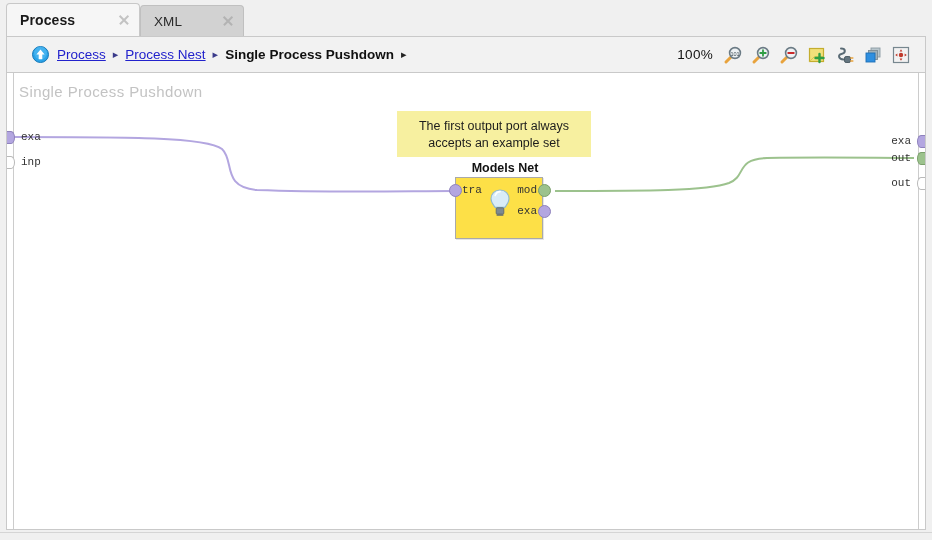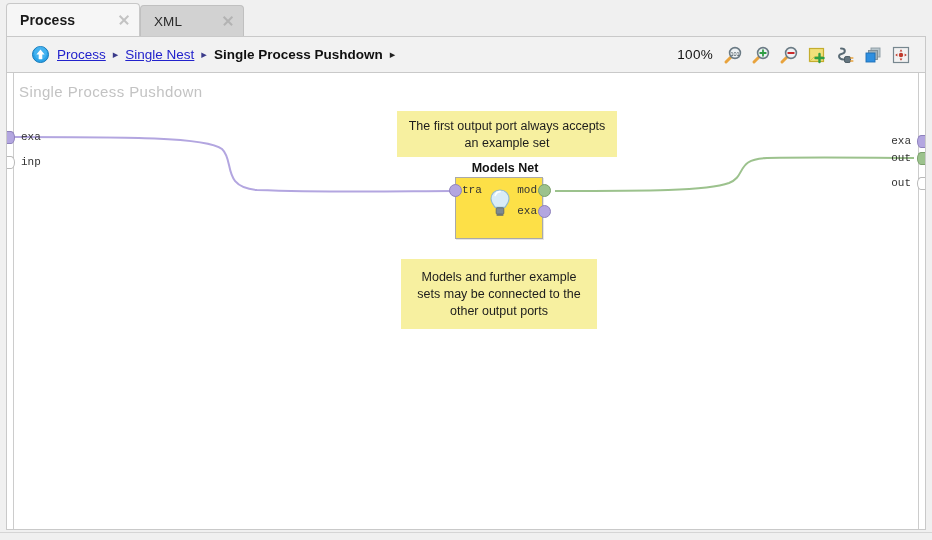--- a/index.html
+++ b/index.html
@@ -295,21 +295,21 @@
     <div class="crumb-left">
       <span class="home-icon">
         <svg width="17" height="17" viewBox="0 0 17 17">
           <circle cx="8.5" cy="8.5" r="8" fill="#2aa3e8" stroke="#1678b8" stroke-width="1"></circle>
           <circle cx="8.5" cy="7" r="6.4" fill="#59c0f4" opacity="0.55"></circle>
           <path d="M8.5 3.6 L12.6 8.4 L10.3 8.4 L10.3 13.2 L6.7 13.2 L6.7 8.4 L4.4 8.4 Z" fill="#ffffff"></path>
         </svg>
       </span>
       <span class="crumb-link">Process</span>
       <span class="crumb-sep">▸</span>
-      <span class="crumb-link">Single Nest</span>
+      <span class="crumb-link">Process Nest</span>
       <span class="crumb-sep">▸</span>
       <span class="crumb-current">Single Process Pushdown</span>
       <span class="crumb-sep dark">▸</span>
     </div>
 
     <div class="crumb-right">
       <span class="zoomlabel">100%</span>
 
       <span class="tbtn">
         <svg width="20" height="20" viewBox="0 0 20 20">
@@ -420,20 +420,19 @@
           <rect x="8.2" y="19.8" width="7.6" height="6.3" rx="1" fill="#7d8a92" stroke="#5e6a71" stroke-width="0.9"></rect>
           <path d="M9.2 27 L14.8 27" stroke="#5e6a71" stroke-width="1.6" stroke-linecap="round"></path>
         </svg>
       </span>
     </div>
 
     <span class="op-port" style="left:441.5px; top:111px; background:#b3a6e0; border:1px solid #8f82bd;"></span>
     <span class="op-port" style="left:530.5px; top:111px; background:#9cc28d; border:1px solid #7ba06c;"></span>
     <span class="op-port" style="left:530.5px; top:132px; background:#b3a6e0; border:1px solid #8f82bd;"></span>
 
-    <div class="note" style="left:390px; top:38px; width:220px; height:46px;">The first output port always accepts an example set</div>
-
-    <div class="note" style="left:394px; top:186px; width:196px; height:70px; display:flex; align-items:center; justify-content:center;">Models and further example sets may be connected to the other output ports</div>
+    <div class="note" style="left:390px; top:38px; width:194px; height:46px;">The first output port always accepts an example set</div>
+
 
   </div>
 
   <div class="bottomstrip"></div>
 </div>
 
 </body></html>

